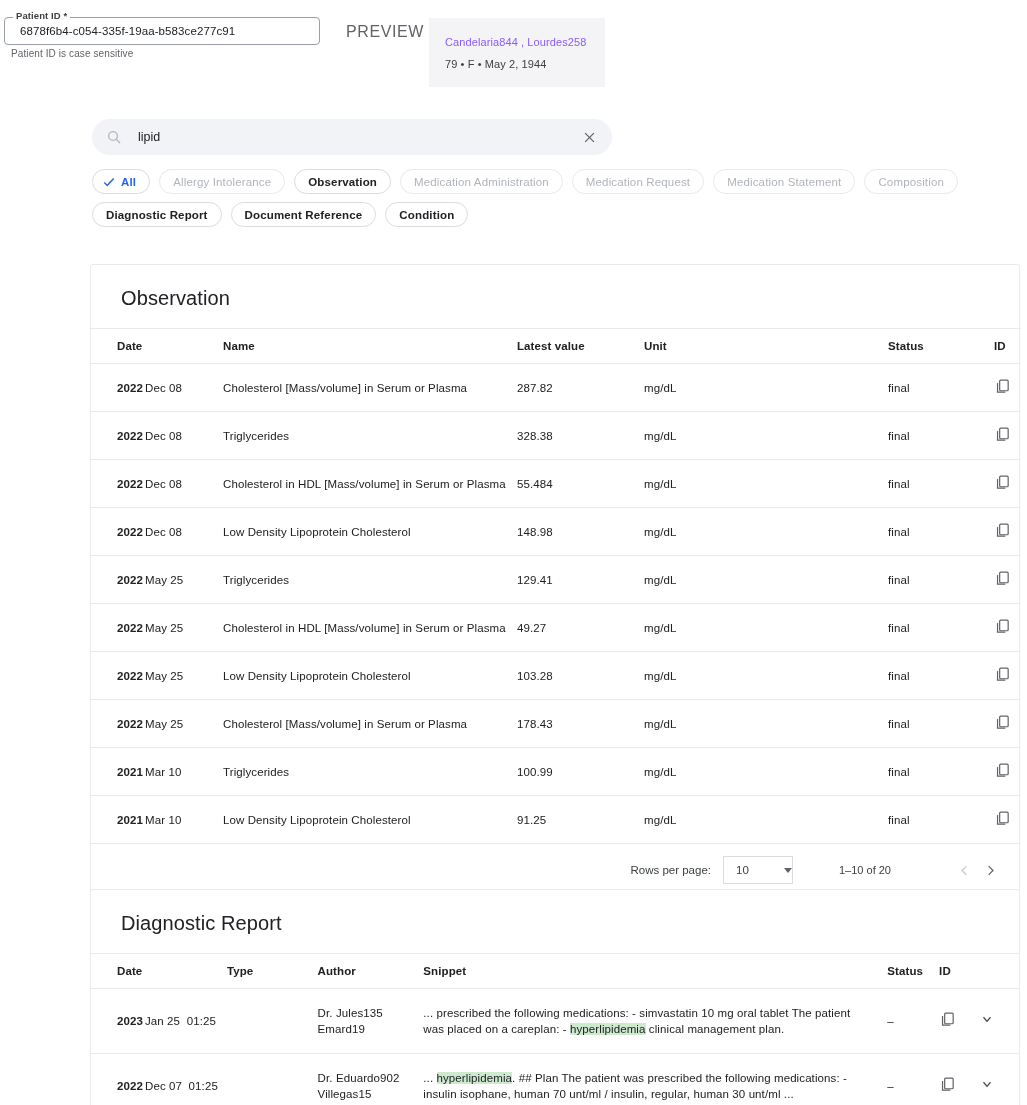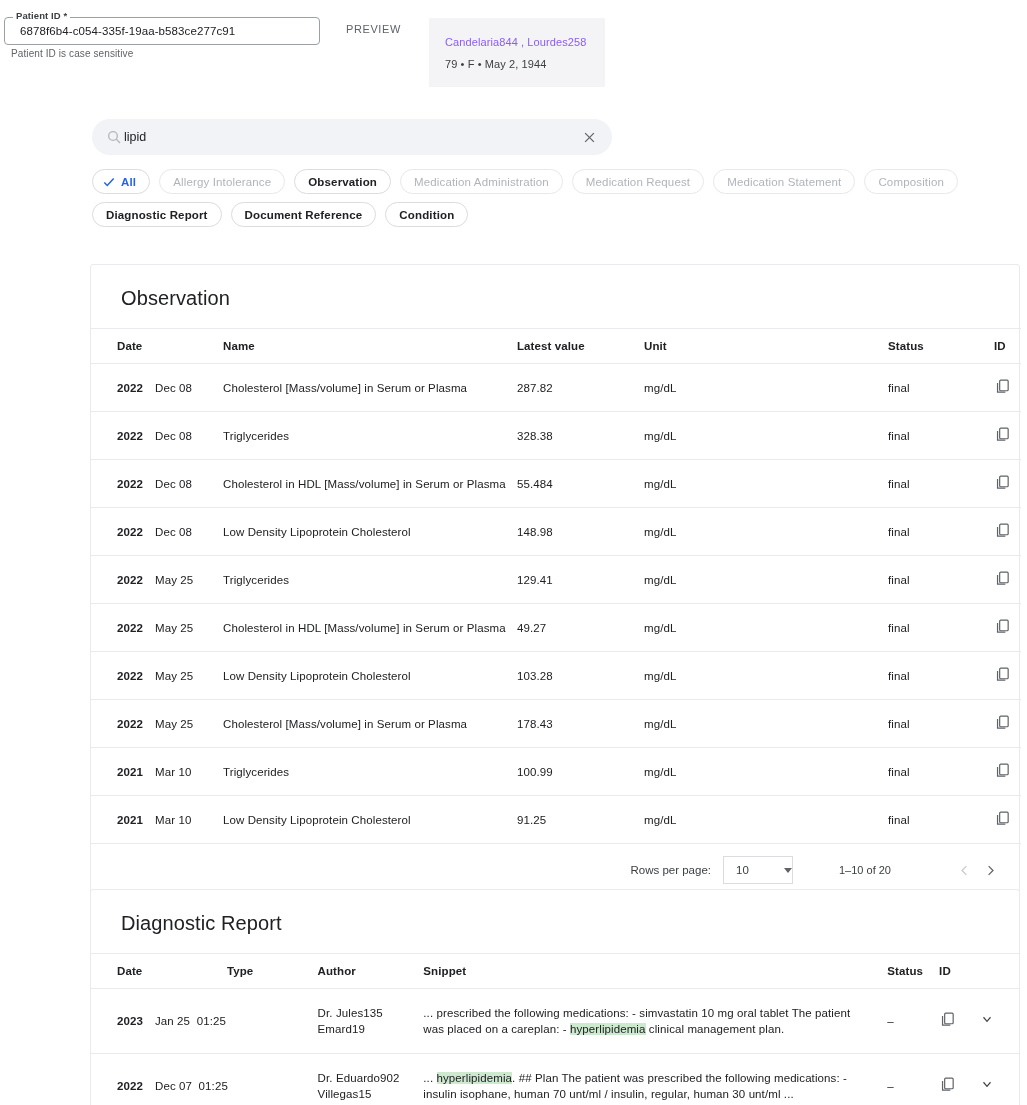--- a/index.html
+++ b/index.html
@@ -39,21 +39,21 @@
     font-family: "Liberation Sans", sans-serif;
     font-size: 11.5px; color: #202124; letter-spacing: .1px;
   }
   .pid-hint {
     position: absolute; left: 11px; top: 48px;
     font-size: 10px; color: #5f6368; letter-spacing: .1px;
   }
 
   .preview-label {
     position: absolute; left: 346px; top: 23px;
-    font-size: 11px; color: #5f6368; letter-spacing: .6px;
+    font-size: 16px; color: #5f6368; letter-spacing: .6px;
   }
 
   .patient-card {
     position: absolute; left: 429px; top: 18px;
     width: 176px; height: 69px;
     background: #f4f4f6;
     padding: 18px 16px 0 16px;
   }
   .patient-name { font-size: 11px; color: #8b5cf6; letter-spacing: .1px; }
   .patient-meta { font-size: 11px; color: #3c4043; margin-top: 10px; letter-spacing: .1px; }
@@ -61,20 +61,21 @@
   
   .search-wrap {
     position: absolute; left: 92px; top: 119px;
     width: 520px; height: 36px;
     background: #f1f3f7; border-radius: 18px;
     display: flex; align-items: center; padding: 0 14px;
   }
   .search-icon { width: 16px; height: 16px; flex: 0 0 16px; opacity: .55; }
   .search-input {
     flex: 1; border: 0; outline: none; background: transparent;
+    margin-left: 14px;
     font-family: "Liberation Sans", sans-serif;
     font-size: 12.5px; color: #202124;
   }
   .search-clear {
     width: 18px; height: 18px; flex: 0 0 18px; cursor: pointer;
     display: flex; align-items: center; justify-content: center;
     color: #5f6368;
   }
 
   
@@ -121,21 +122,21 @@
 
   
   .obs th.c-date, .obs td.c-date   { width: 132px; padding-left: 26px; }
   .obs th.c-name, .obs td.c-name   { width: 294px; }
   .obs th.c-val,  .obs td.c-val    { width: 127px; }
   .obs th.c-unit, .obs td.c-unit   { width: 244px; }
   .obs th.c-stat, .obs td.c-stat   { width: 106px; }
   .obs th.c-id,   .obs td.c-id     { width: 27px; }
 
   .date-cell { white-space: nowrap; }
-  .date-year { font-weight: bold; margin-right: 12px; }
+  .date-year { font-weight: bold; margin-right: 2px; }
   .date-md   { color: #202124; }
 
   .copy-btn {
     width: 18px; height: 18px; display: inline-block; cursor: pointer; color: #5f6368;
   }
 
   
   .pager {
     display: flex; align-items: center; justify-content: flex-end;
     height: 52px; padding-right: 16px; gap: 0;

